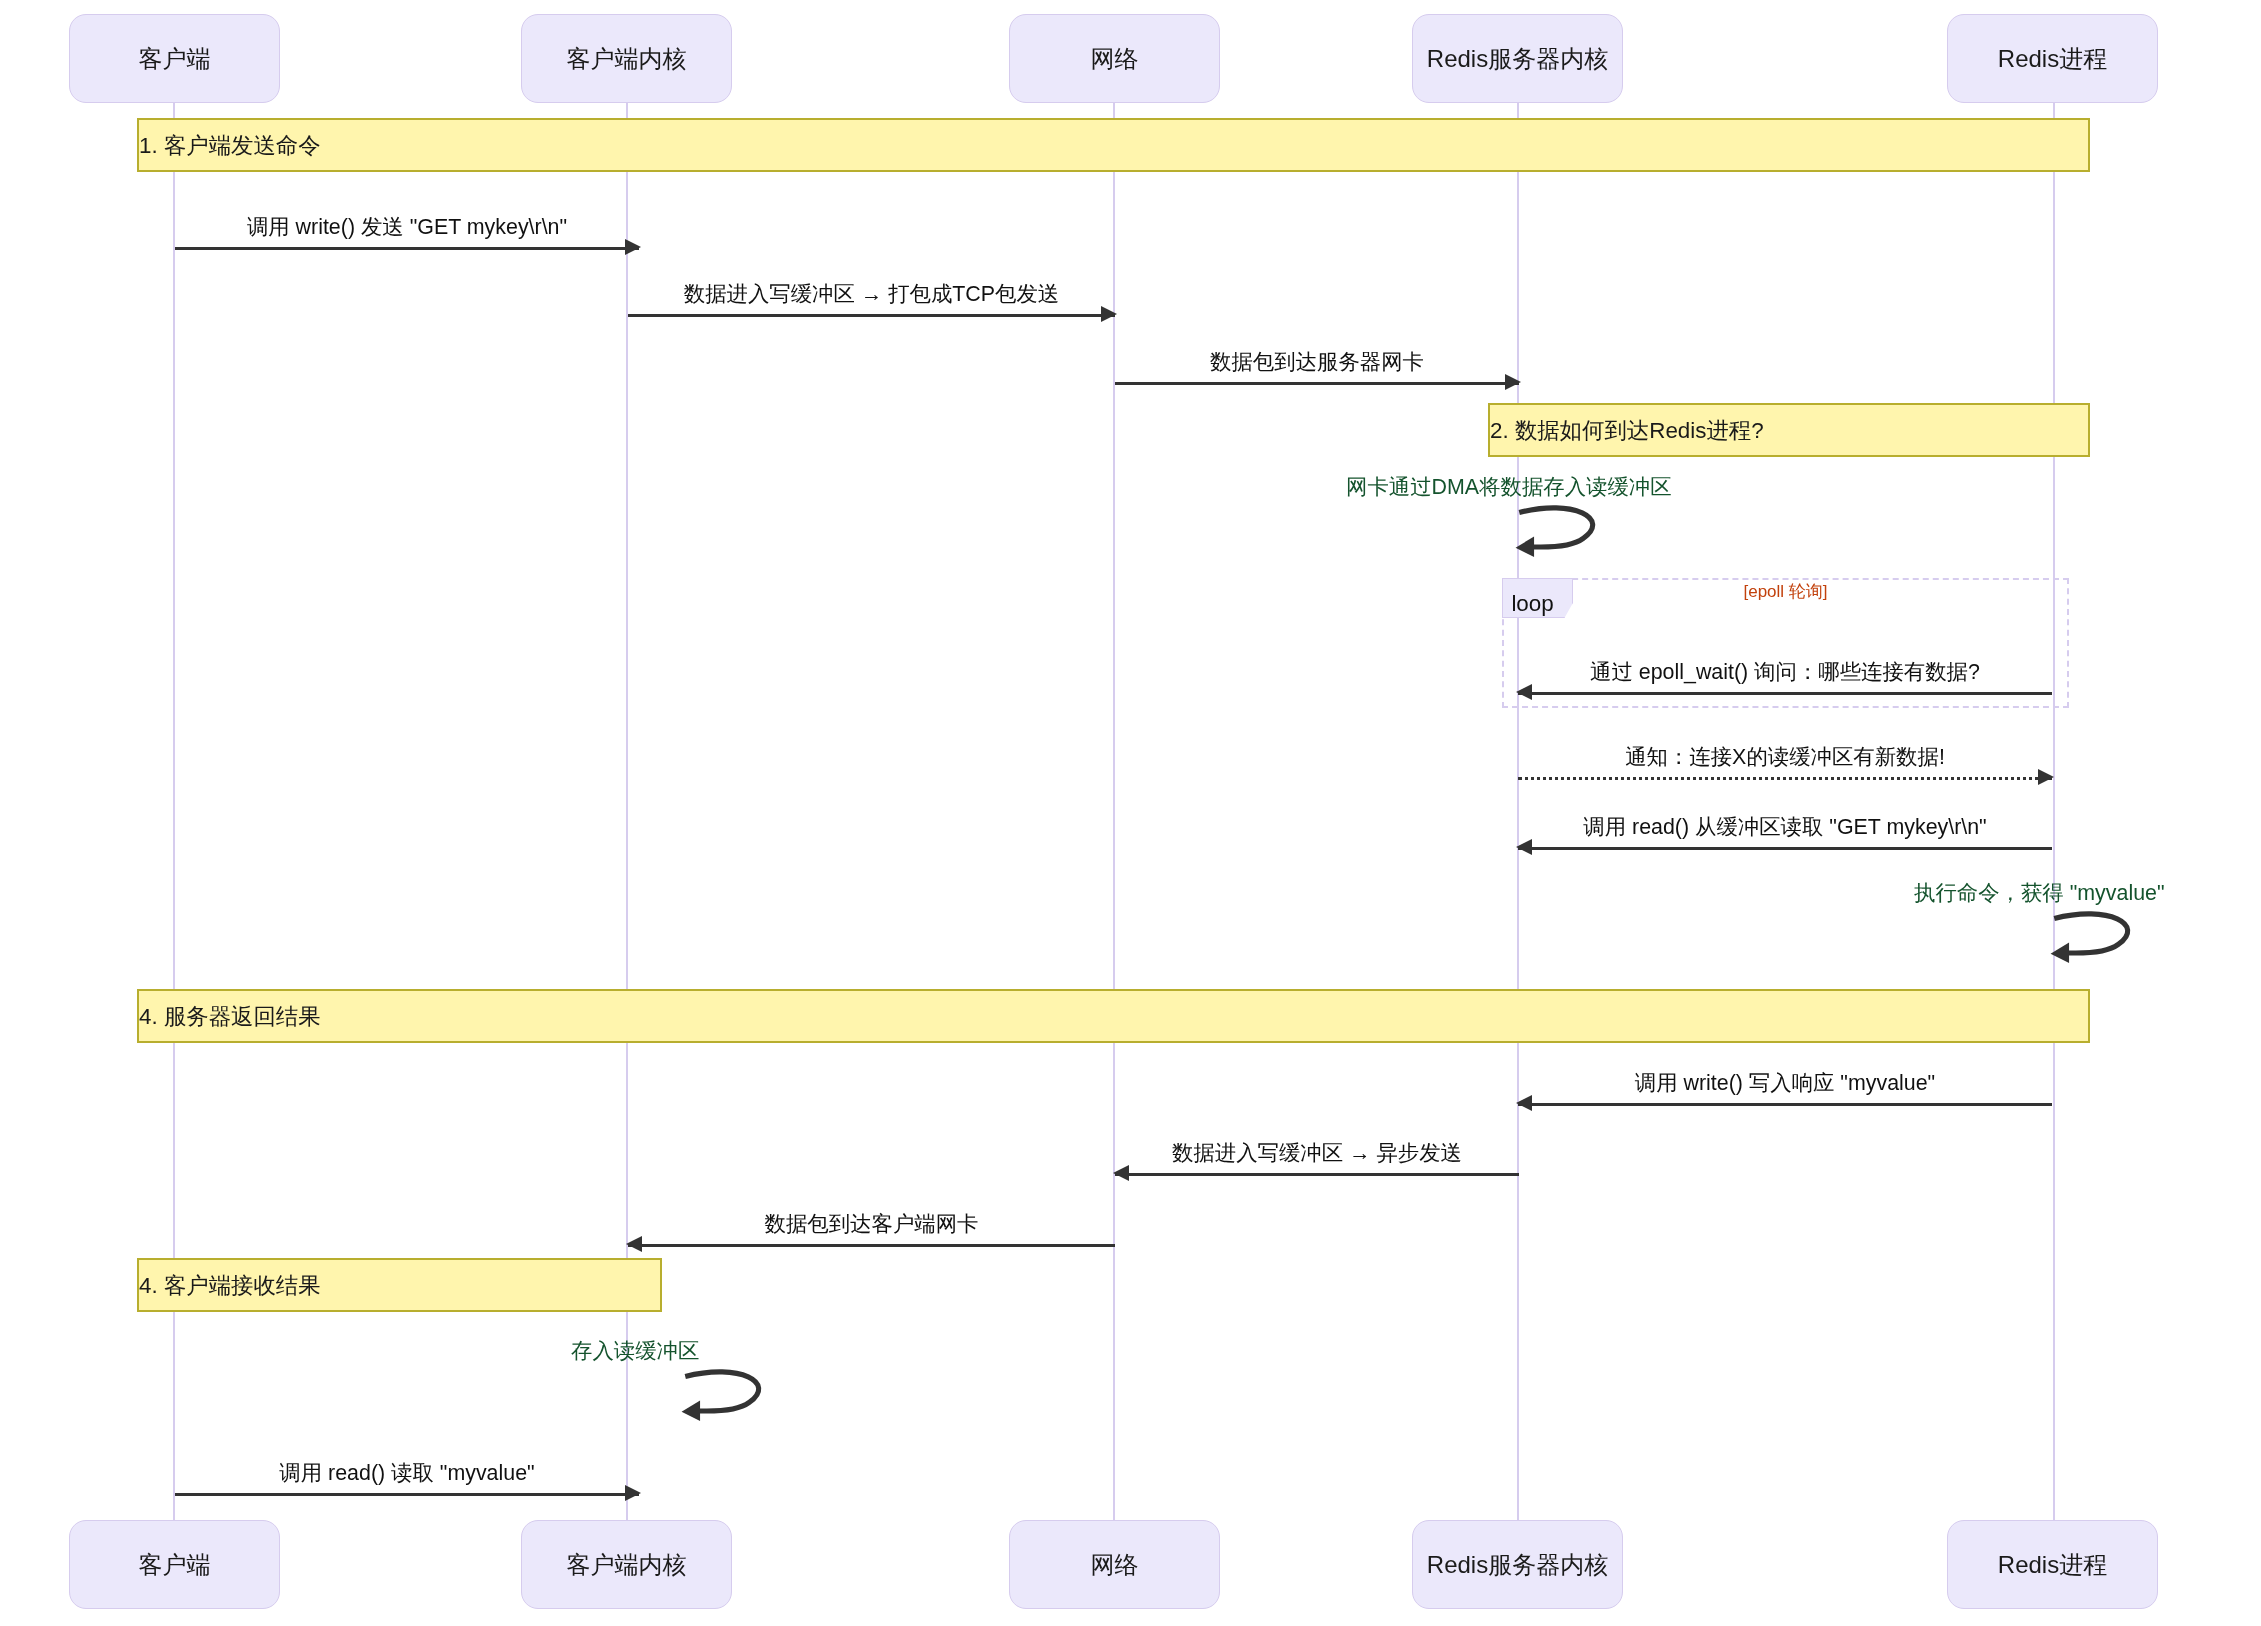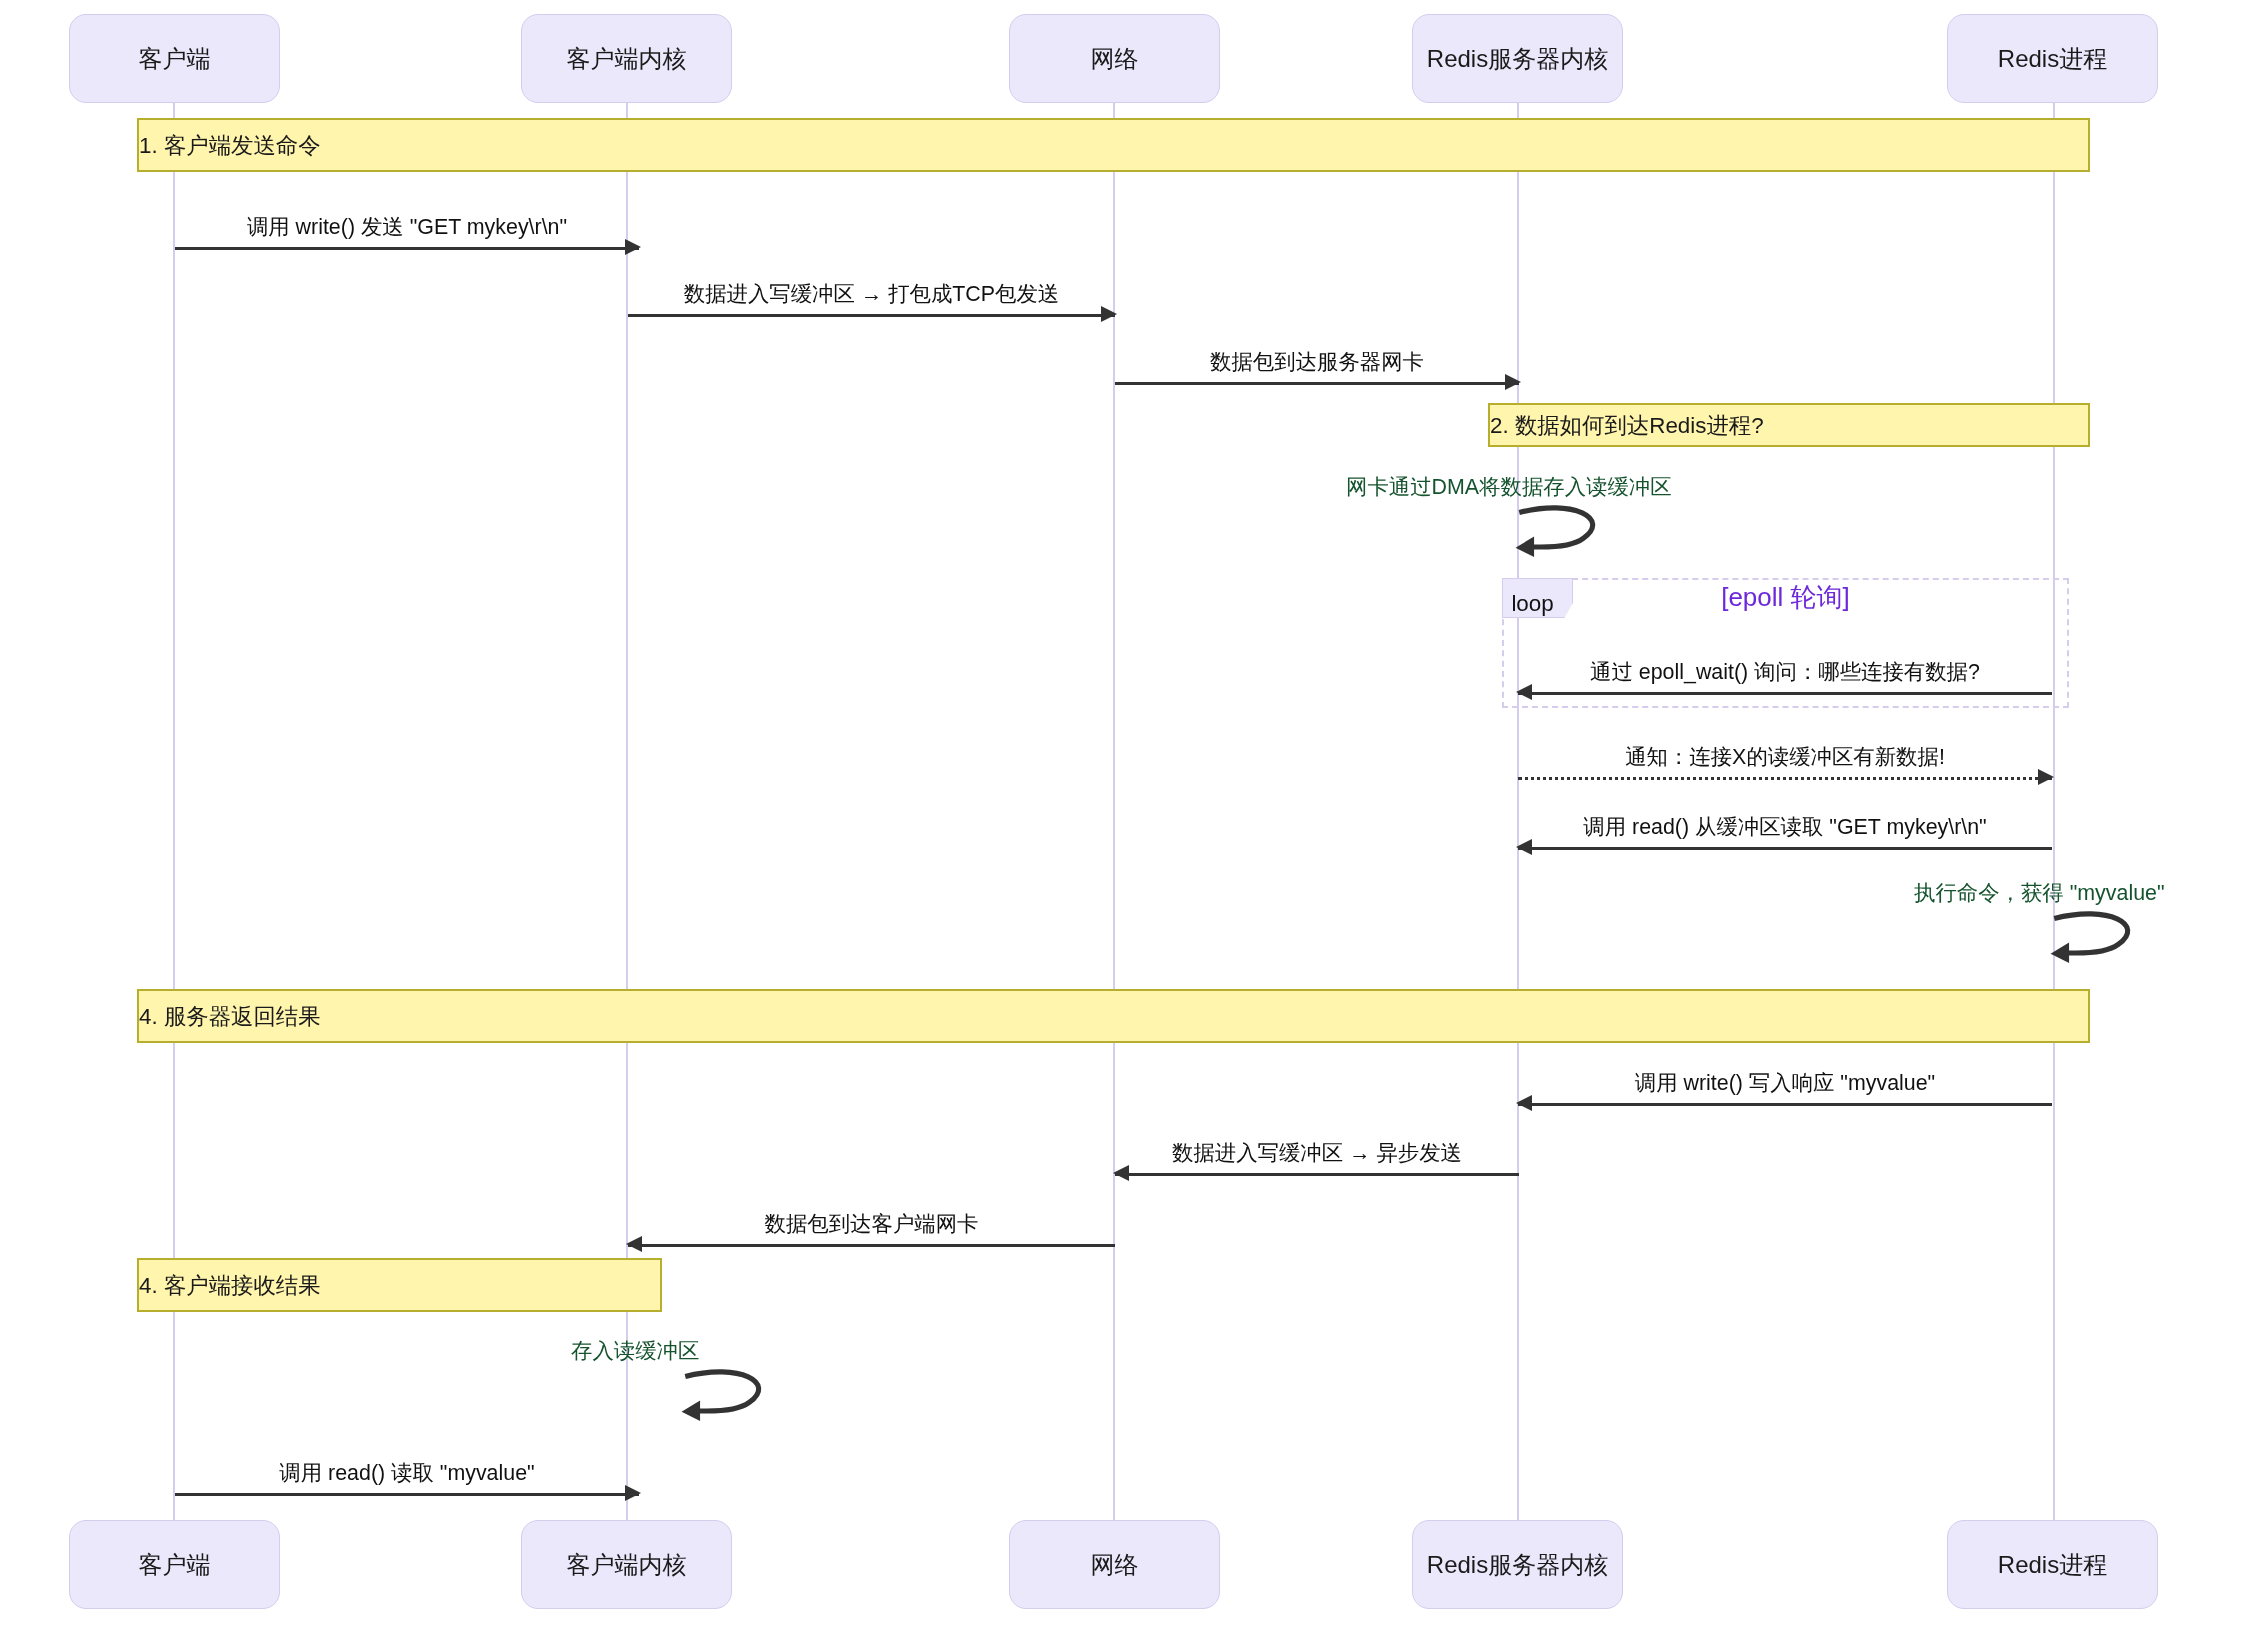--- a/index.html
+++ b/index.html
@@ -53,21 +53,21 @@
     border:1.4px solid #d6ccee;
     box-sizing:border-box;
     display:flex;align-items:center;
     padding-left:8.4px;
     font-size:22.4px;color:#111;
     z-index:5;
     clip-path:polygon(0 0,100% 0,100% 62%,88% 100%,0 100%);
   }
   .loopcond{
     position:absolute;
-    font-size:26px;color:#6d28d9;white-space:nowrap;
+    font-size:17px;color:#c2410c;white-space:nowrap;
     text-align:center;z-index:5;
   }
 
   
   .msg{position:absolute;height:0;z-index:4;}
   .msg .line{
     position:absolute;left:0;right:0;top:0;height:0;
     border-top:3.3px solid #333333;
   }
   .msg.dotted .line{border-top:3.7px dotted #333333;}
@@ -150,21 +150,21 @@
     <div class="head"></div>
     <div class="label">数据进入写缓冲区 → 打包成TCP包发送</div>
   </div>
 
   <div class="msg right" style="left:1115px;width:404px;top:382px;">
     <div class="line"></div>
     <div class="head"></div>
     <div class="label">数据包到达服务器网卡</div>
   </div>
 
-  <div class="banner" style="left:1488px;top:403px;width:602px;height:44px;">
+  <div class="banner" style="left:1488px;top:403px;width:602px;height:54px;">
     <span>2. 数据如何到达Redis进程?</span>
   </div>
 
   <div class="selfmsg" style="left:1518px;top:505px;">
     <div class="label" style="left:-172px;">网卡通过DMA将数据存入读缓冲区</div>
     <svg width="98" height="51" viewBox="0 0 210 110" aria-hidden="true">
       <path d="M2,16 C120,-14 200,30 140,72 C116,90 60,92 20,90" fill="none" stroke="#333333" stroke-width="11"></path>
       <polygon points="34,68 34,112 -6,92" fill="#333333"></polygon>
     </svg>
   </div>

